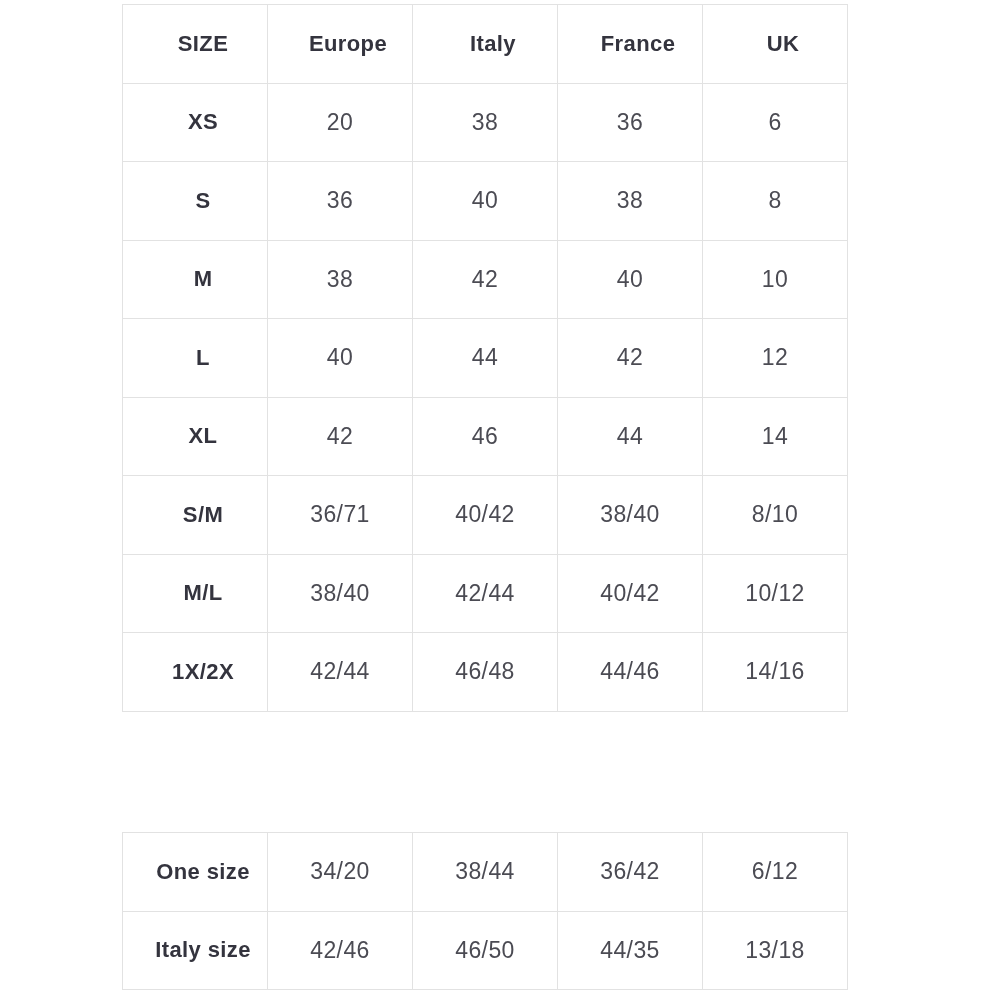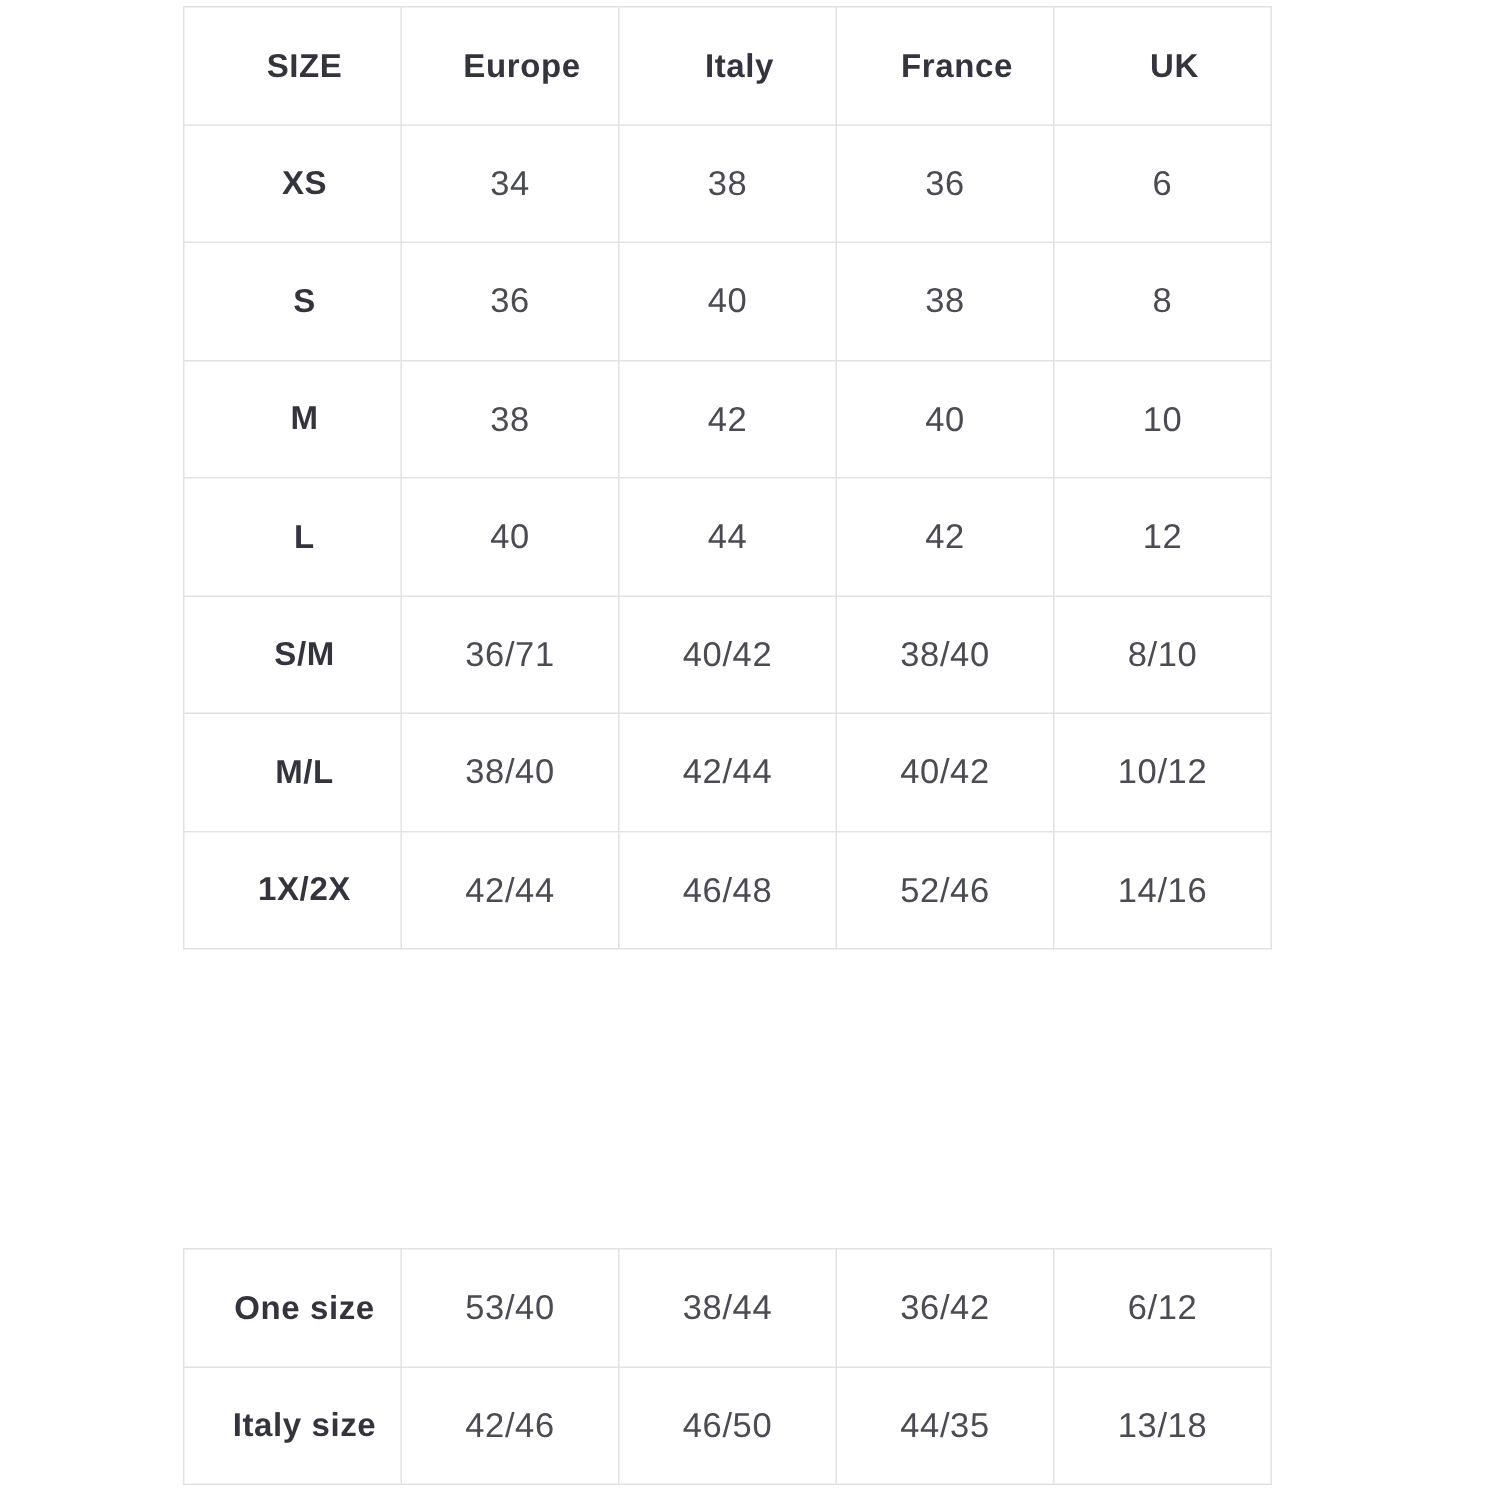--- a/index.html
+++ b/index.html
@@ -59,21 +59,21 @@
         <th>SIZE</th>
         <th>Europe</th>
         <th>Italy</th>
         <th>France</th>
         <th>UK</th>
       </tr>
     </thead>
     <tbody>
       <tr>
         <th>XS</th>
-        <td>34</td>
+        <td>20</td>
         <td>38</td>
         <td>36</td>
         <td>6</td>
       </tr>
       <tr>
         <th>S</th>
         <td>36</td>
         <td>40</td>
         <td>38</td>
         <td>8</td>
@@ -86,48 +86,55 @@
         <td>10</td>
       </tr>
       <tr>
         <th>L</th>
         <td>40</td>
         <td>44</td>
         <td>42</td>
         <td>12</td>
       </tr>
       <tr>
+        <th>XL</th>
+        <td>42</td>
+        <td>46</td>
+        <td>44</td>
+        <td>14</td>
+      </tr>
+      <tr>
         <th>S/M</th>
         <td>36/71</td>
         <td>40/42</td>
         <td>38/40</td>
         <td>8/10</td>
       </tr>
       <tr>
         <th>M/L</th>
         <td>38/40</td>
         <td>42/44</td>
         <td>40/42</td>
         <td>10/12</td>
       </tr>
       <tr>
         <th>1X/2X</th>
         <td>42/44</td>
         <td>46/48</td>
-        <td>52/46</td>
+        <td>44/46</td>
         <td>14/16</td>
       </tr>
     </tbody>
   </table>
 
   <table class="size-table" id="special-table">
     <tbody>
       <tr>
         <th>One size</th>
-        <td>53/40</td>
+        <td>34/20</td>
         <td>38/44</td>
         <td>36/42</td>
         <td>6/12</td>
       </tr>
       <tr>
         <th>Italy size</th>
         <td>42/46</td>
         <td>46/50</td>
         <td>44/35</td>
         <td>13/18</td>

